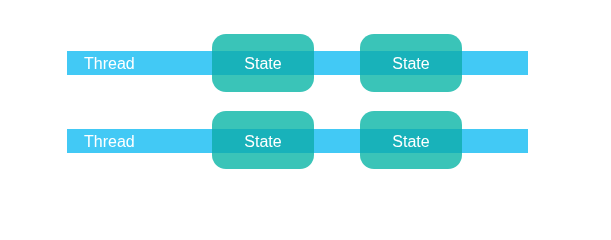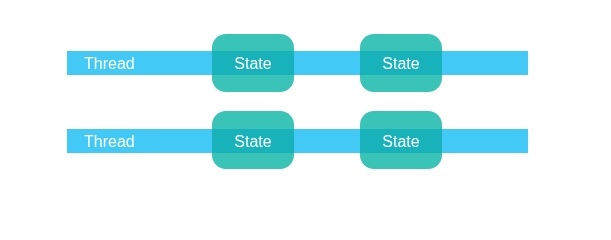--- a/index.html
+++ b/index.html
@@ -28,20 +28,21 @@
     line-height:1;
     white-space:nowrap;
   }
 
   
   .state-box {
     position:absolute;
     background:#3ac4b8;
     border-radius:14px;
     overflow:hidden;
+    padding-left:20px;
   }
   
   .state-overlap {
     position:absolute;
     left:0; right:0;
     background:#18b2ba;
   }
   .state-label {
     position:absolute;
     left:0; right:0;

